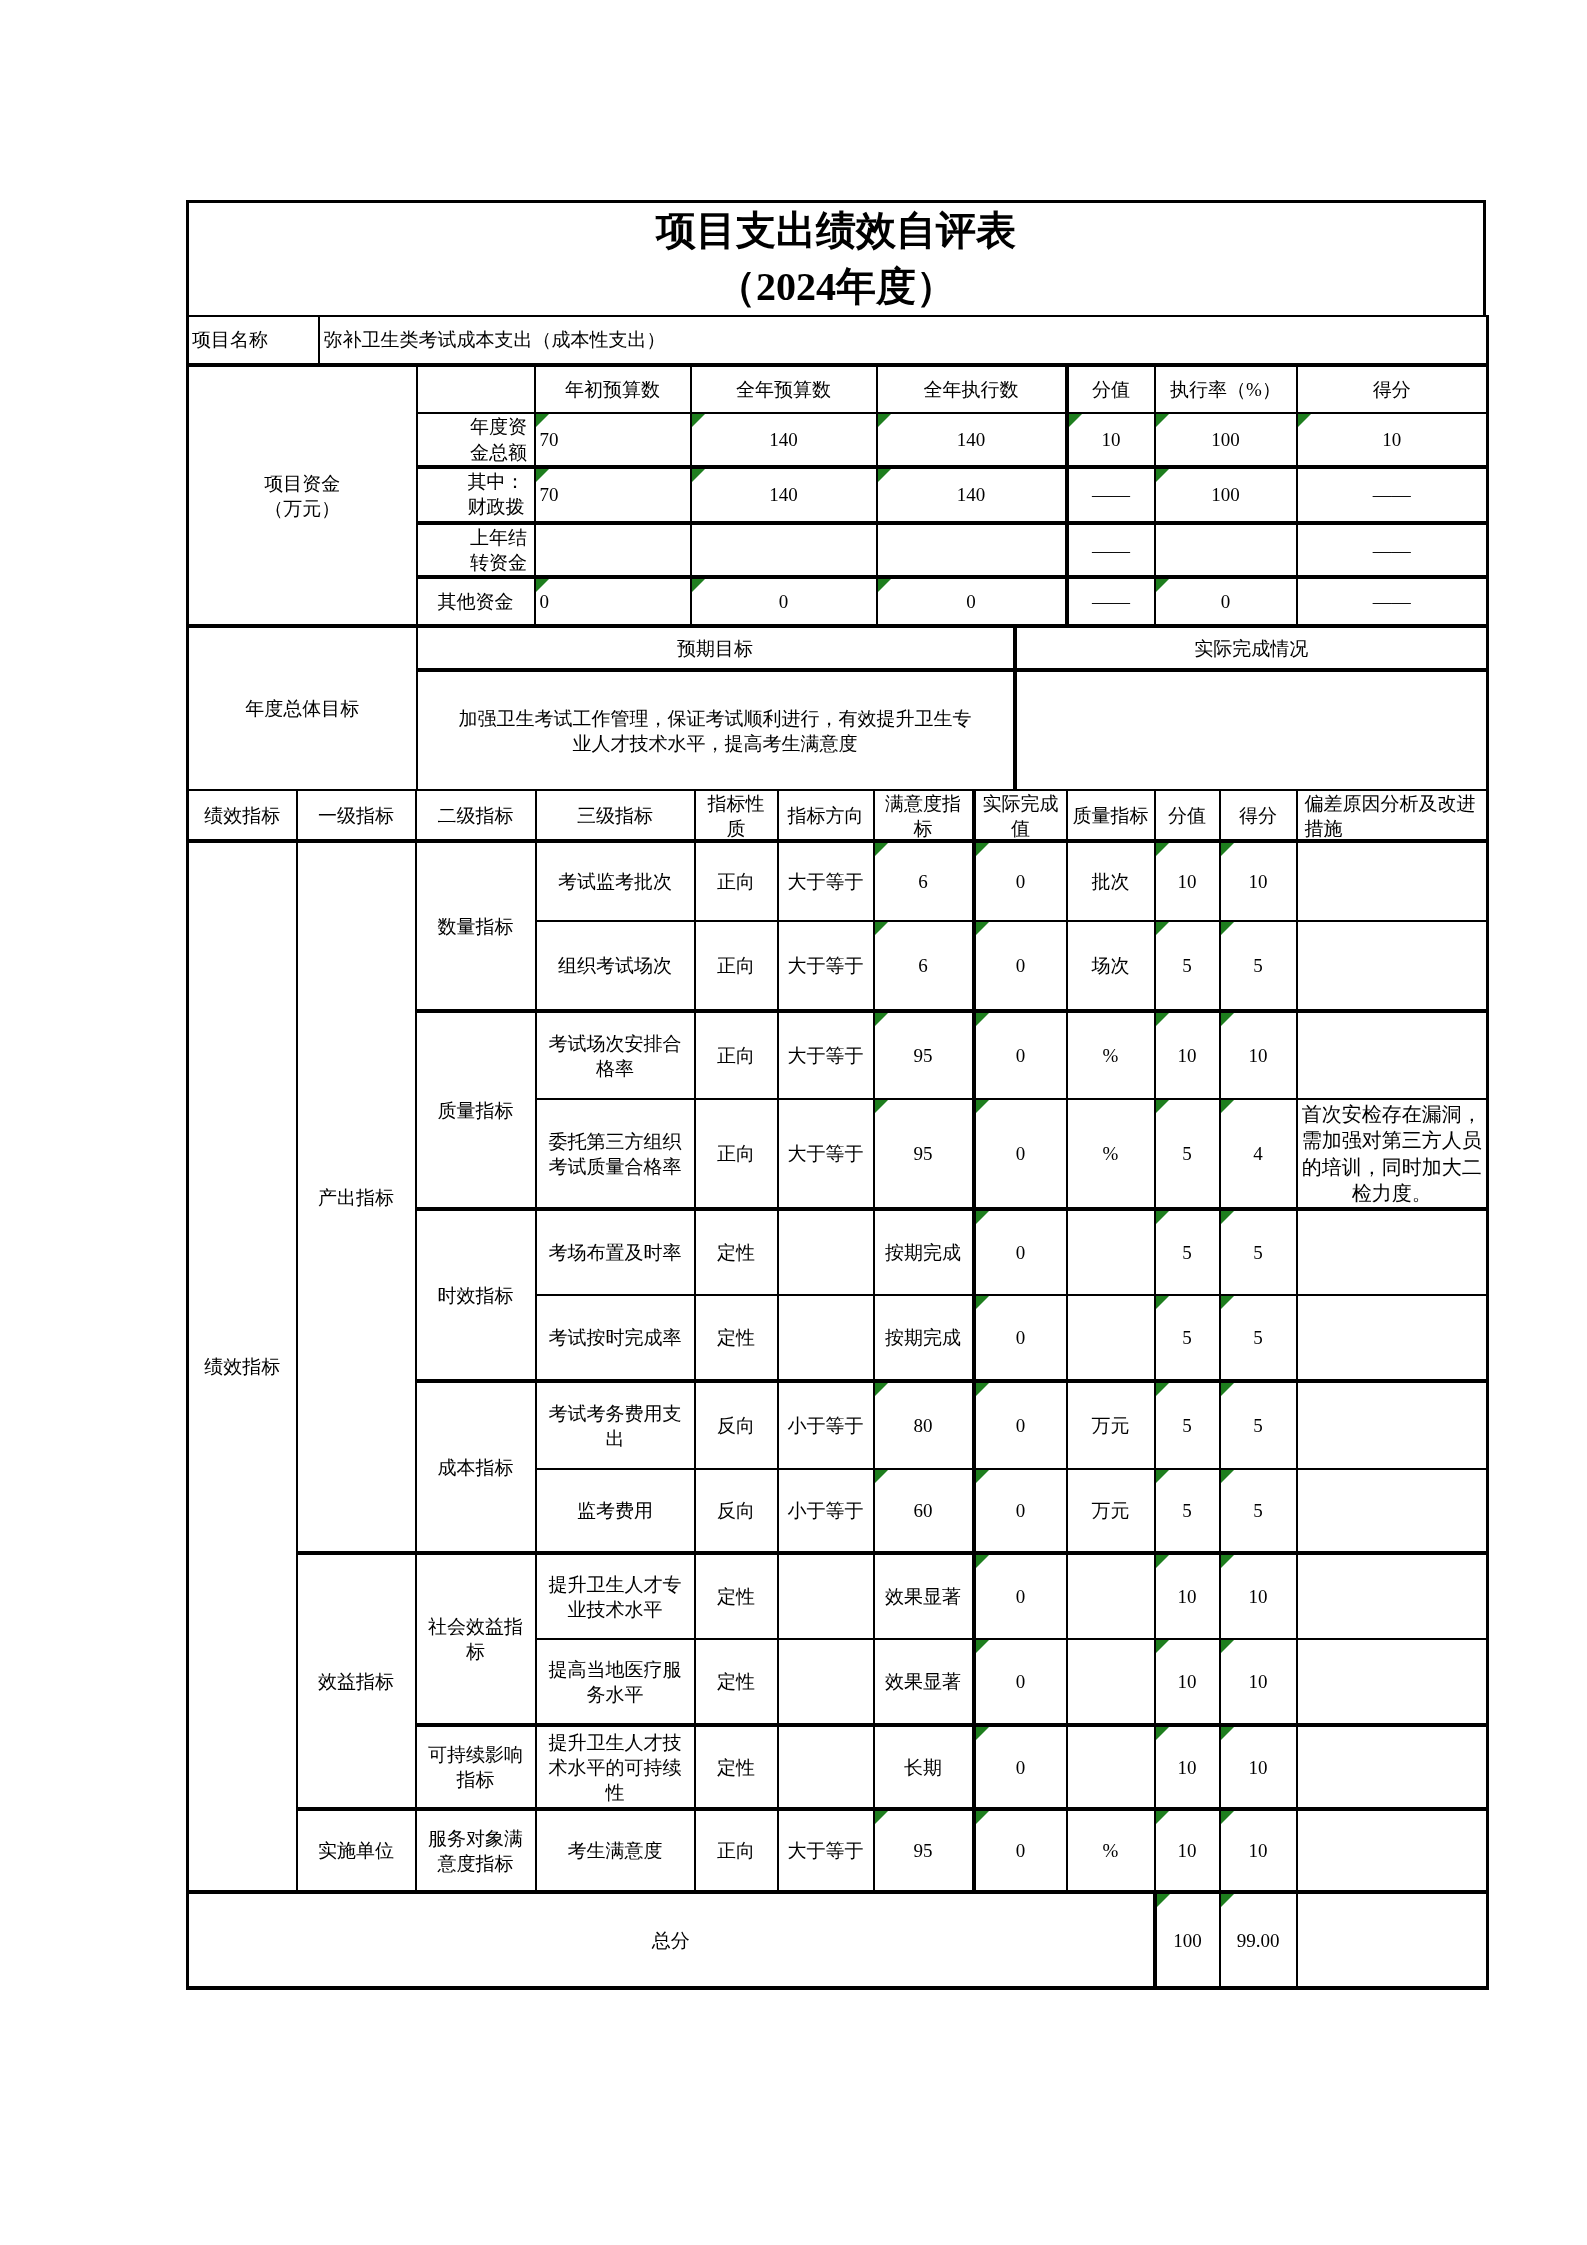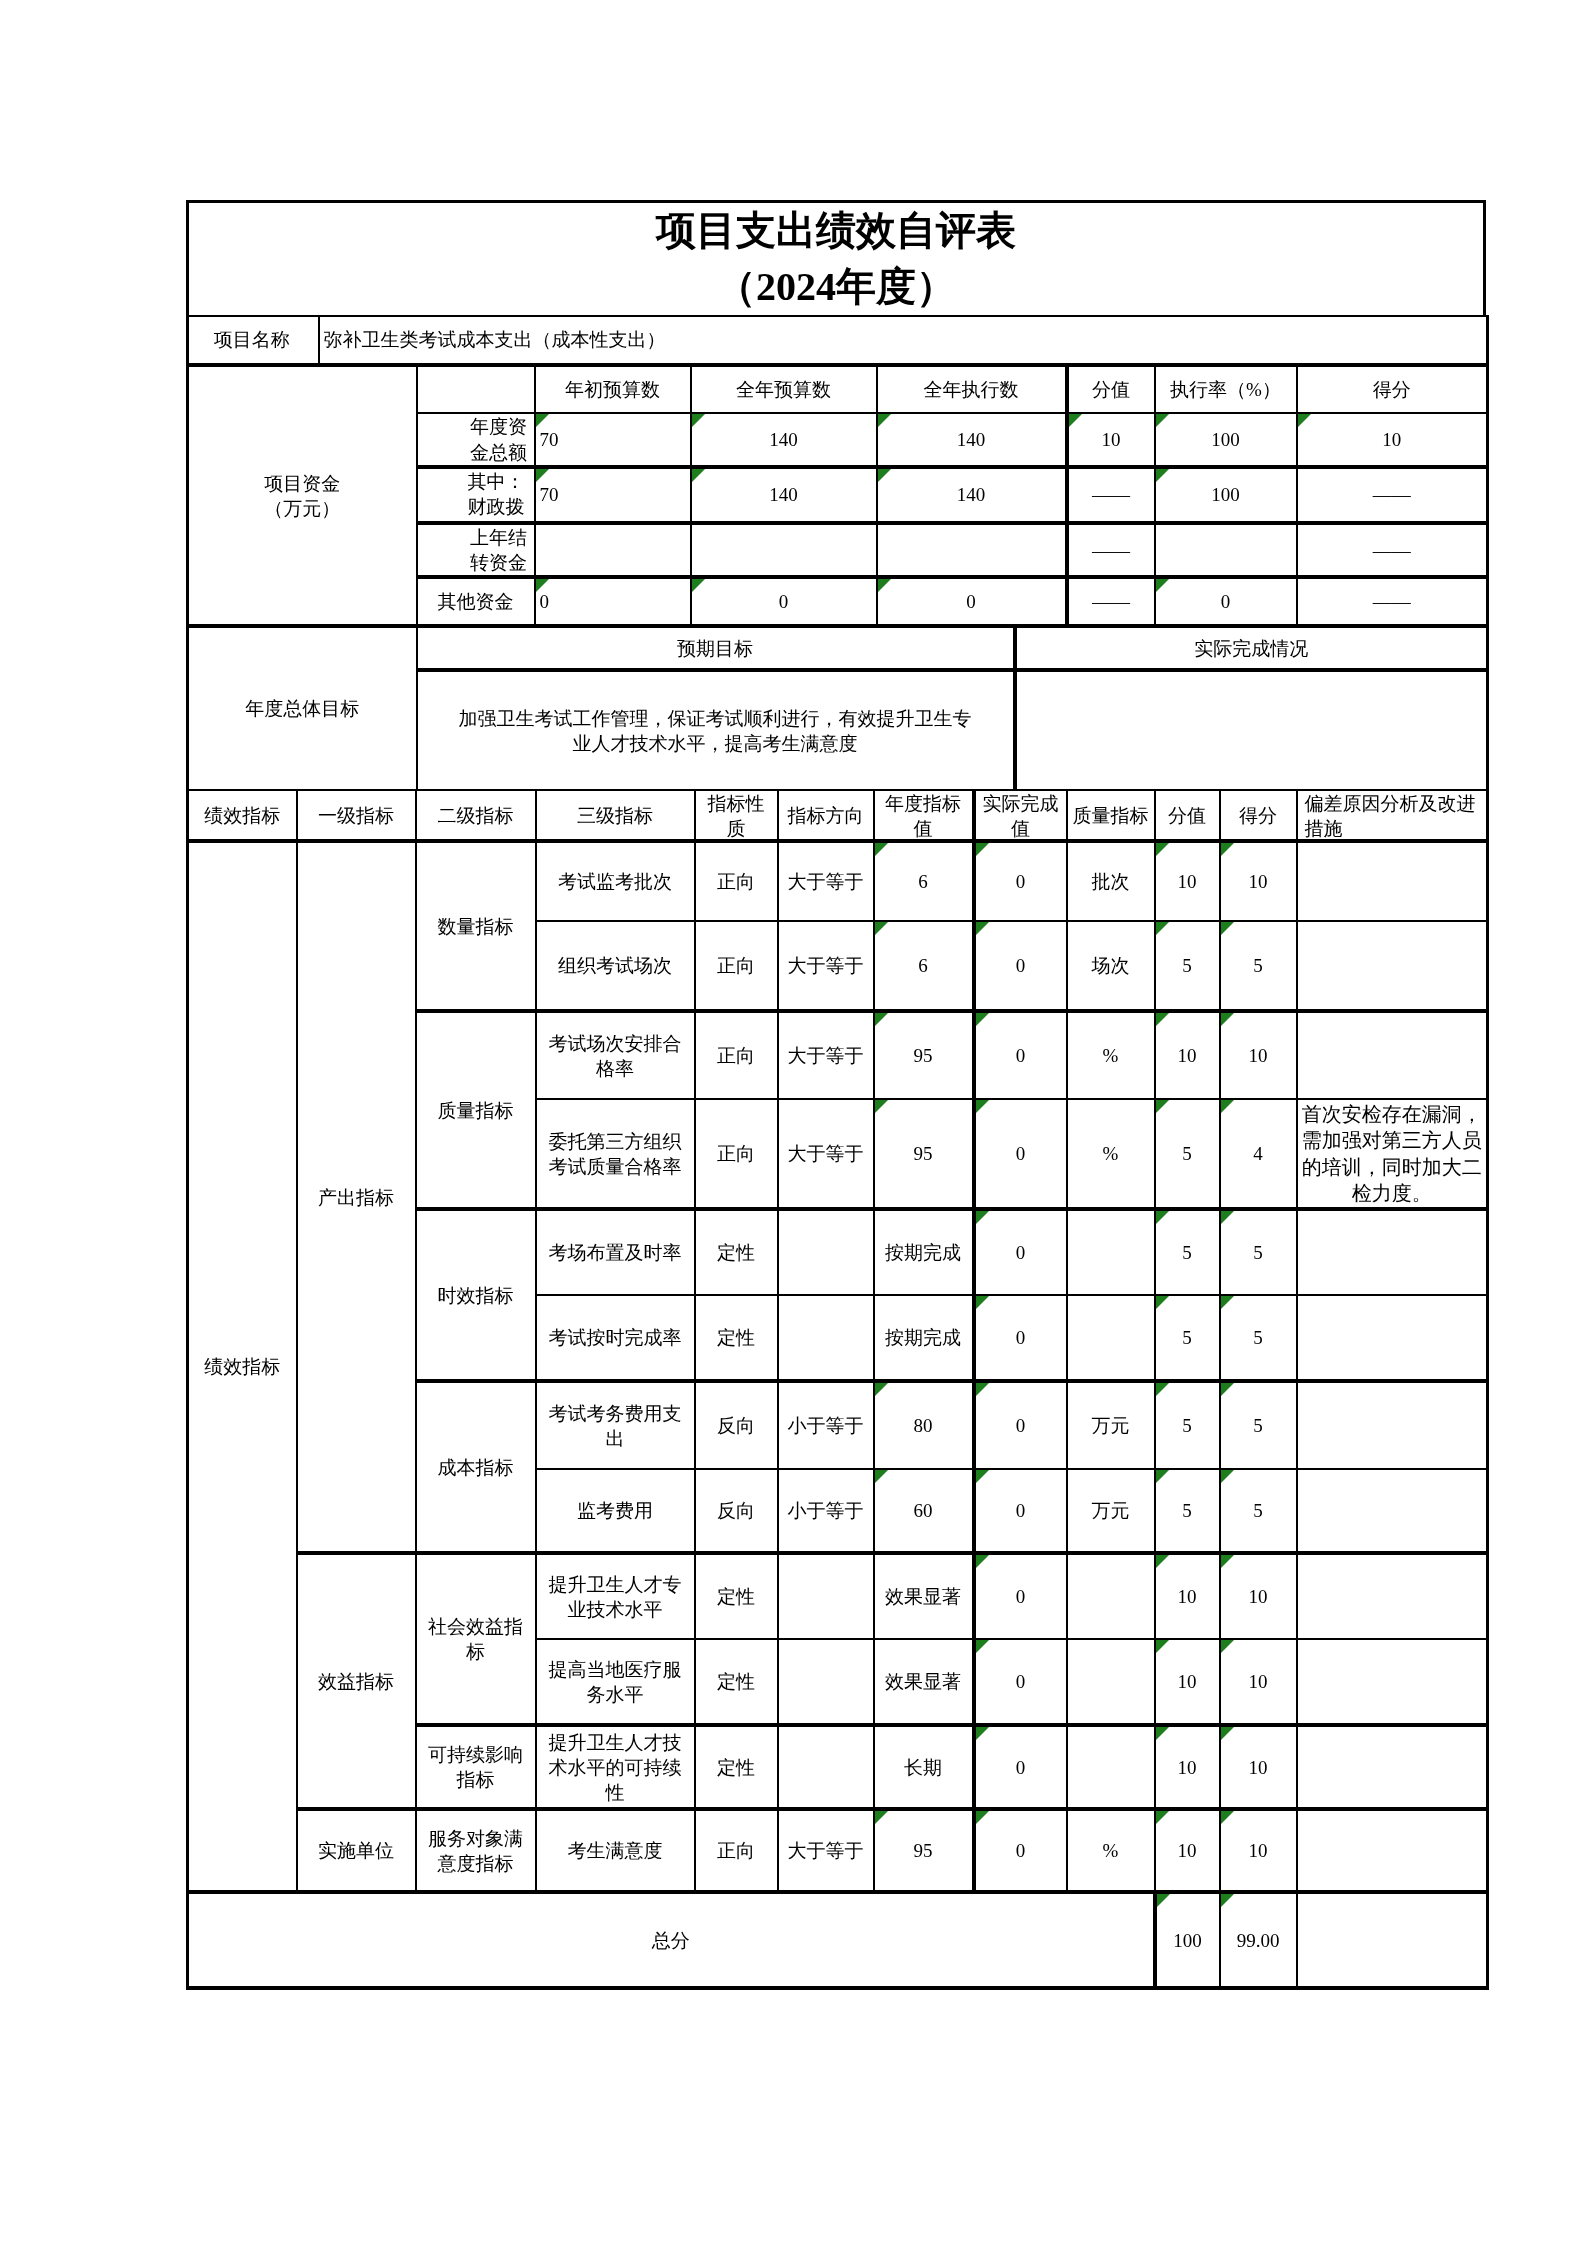--- a/index.html
+++ b/index.html
@@ -11,21 +11,21 @@
   td{border:2px solid #000;padding:0 3px;text-align:center;vertical-align:middle;
      font-size:19px;line-height:1.32;overflow:hidden;}
   tr.t4>td{border-top-width:4px;}
   td.bl4{border-left-width:4px;}
   td.eL{border-left-width:3px;}
   td.eR{border-right-width:3px;}
   .S1 td{border-width:3px 3px 2px 3px;}
   .S7 td{border-bottom-width:4px;}
   .title-cell{font-size:40px;font-weight:bold;line-height:1.4;}
   .la{text-align:left;padding-left:4px;}
-  .ra{text-align:center;padding-right:6px;}
+  .ra{text-align:left;padding-right:6px;}
   .pre{white-space:pre-line;}
   td.g{position:relative;}
   .tri{position:absolute;top:0;left:0;width:0;height:0;
        border-top:13px solid #1e7e1e;border-right:13px solid transparent;}
   .clip{max-height:52px;overflow:hidden;margin-left:46px;}
   .clipH{max-height:48px;overflow:hidden;}
   .clipR{max-height:106px;overflow:hidden;font-size:20px;}
   .goal-text{padding:0 30px;}
   .page-num{position:absolute;top:2092px;left:0;width:1587px;text-align:center;
             font-size:22px;}
@@ -169,21 +169,21 @@
           <tr style="height:50px;">
         <td class="eL">绩效指标</td>
         <td>一级指标</td>
         <td>二级指标</td>
         <td>三级指标</td>
         <td>
               <div class="clipH">指标性质</div>
             </td>
         <td>指标方向</td>
         <td>
-              <div class="clipH">年度指标值</div>
+              <div class="clipH">满意度指标</div>
             </td>
         <td class="bl4">
               <div class="clipH">实际完成值</div>
             </td>
         <td>质量指标</td>
         <td>分值</td>
         <td>得分</td>
         <td class="eR">
               <div class="clipH la">偏差原因分析及改进措施</div>
             </td>

